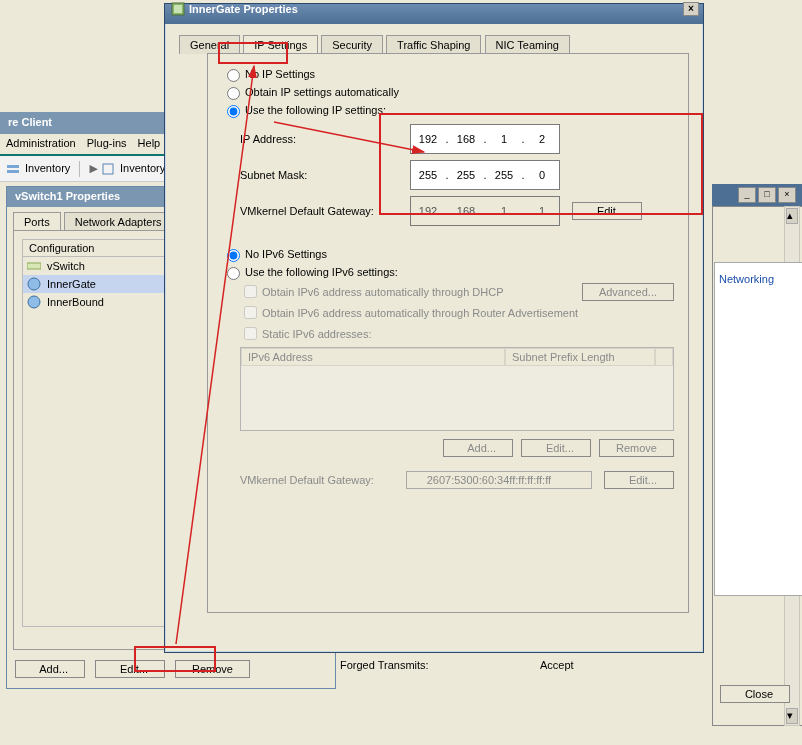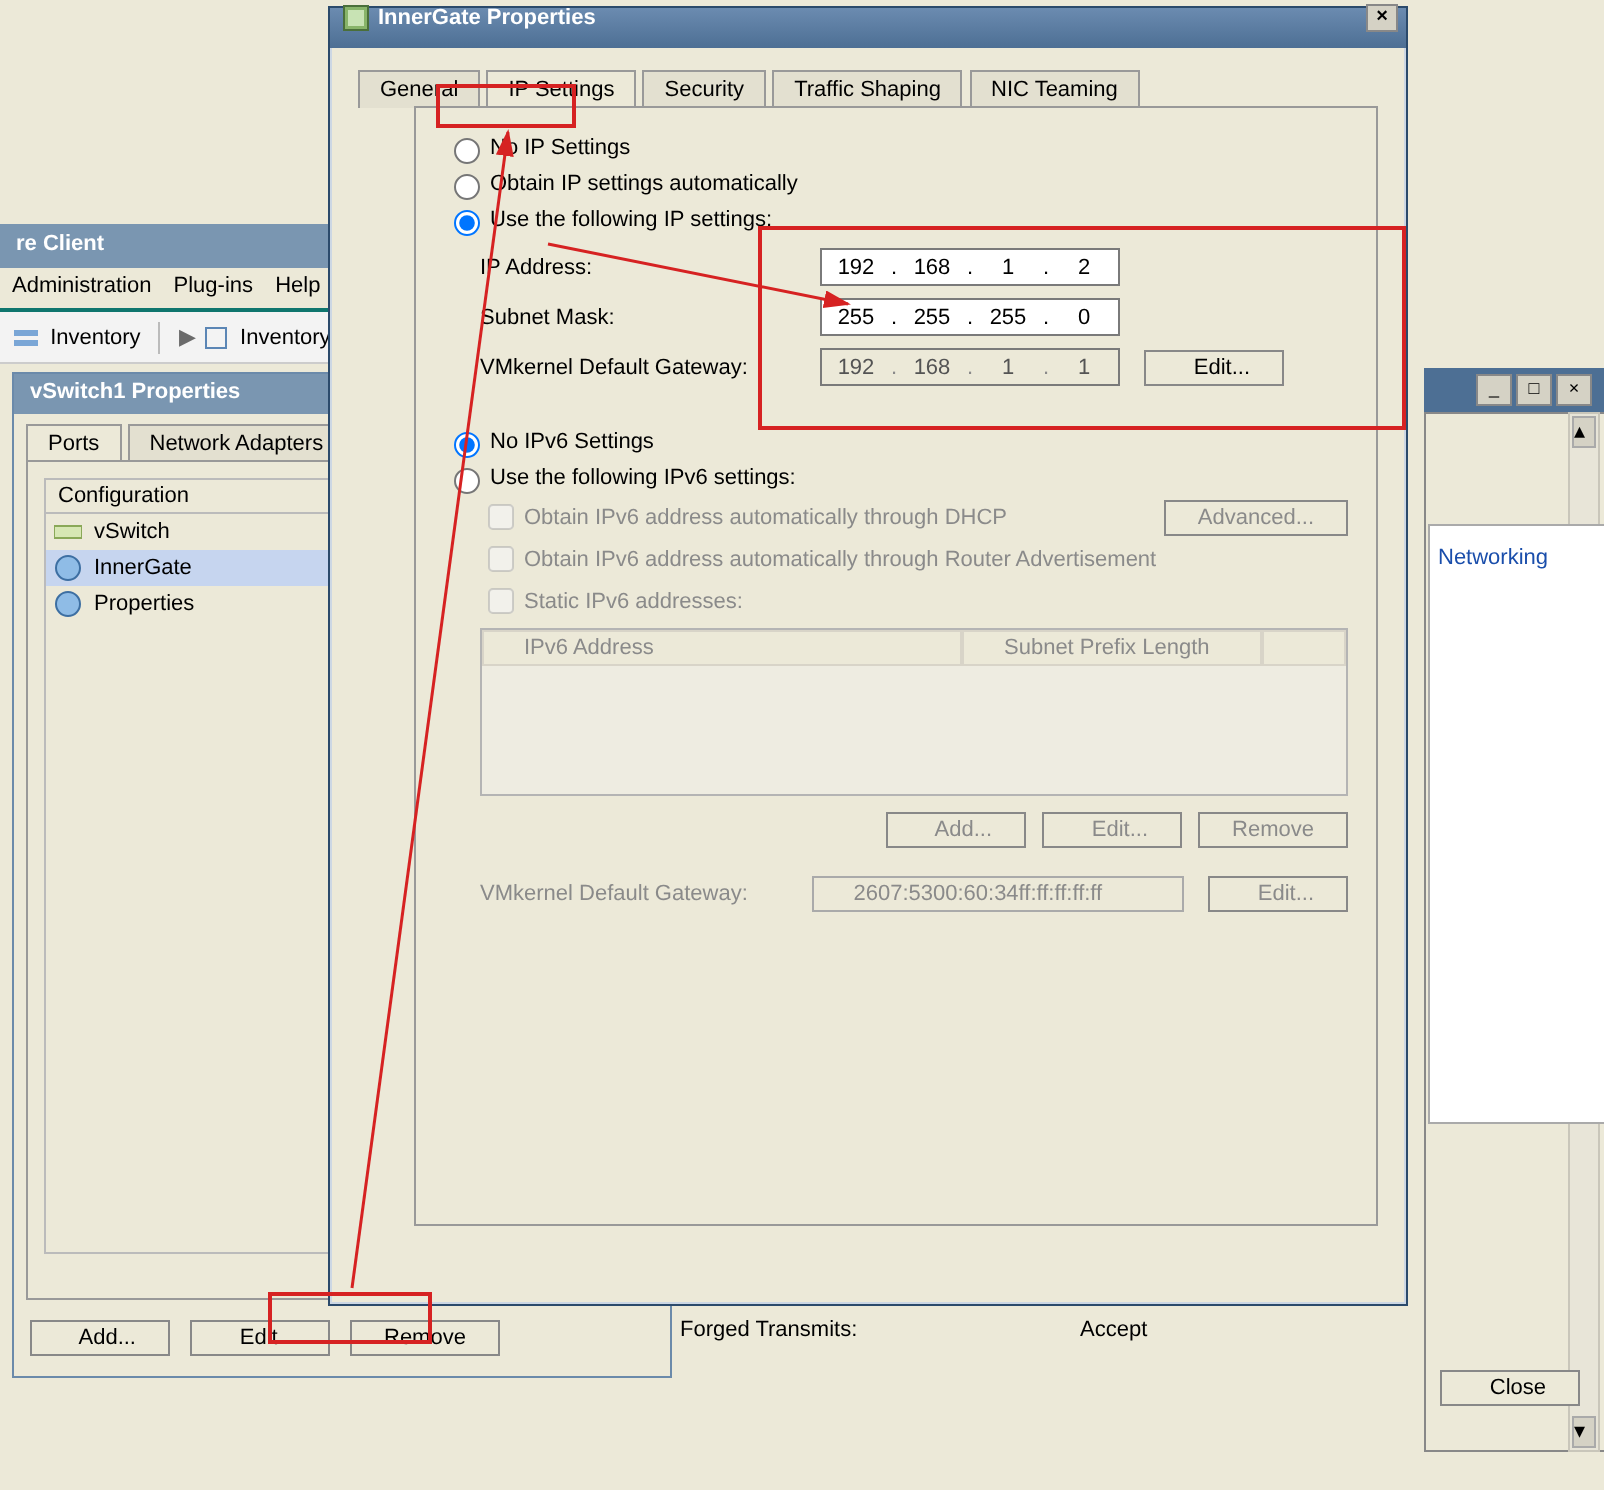--- a/index.html
+++ b/index.html
@@ -151,21 +151,21 @@
   .indent { margin-left:18px; }
   .field-row {
     display:flex; align-items:center;
     margin:6px 0;
   }
   .field-label { width:170px; }
   .ip-field {
     display:inline-flex;
     border:1px solid #7a7a7a;
     background:#fff;
-    width:150px; height:19px;
+    width:150px; height:30px;
     align-items:center;
     font-family:inherit;
   }
   .ip-field.disabled { color:#8a8a8a; background:#ece9d8; }
   .ip-oct {
     width:34px; border:none; text-align:center;
     font-size:11px; background:transparent;
   }
   .ip-dot { width:4px; text-align:center; }
 
@@ -176,21 +176,21 @@
     border:1px solid #b4b4b4;
     background:#ece9d8;
     margin-top:4px;
   }
   .tbl-head {
     display:flex;
     background:#ece9d8;
   }
   .tbl-head > div {
     border:1px solid #d8d4c8;
-    padding:2px 20px;
+    padding:2px 6px;
     color:#8a8a8a;
   }
   .tbl-body { height:64px; background:#eeece1; }
 
   .btn-row { display:flex; gap:8px; justify-content:flex-end; margin-top:8px; }
   .btn.disabled, .disabled { color:#8a8a8a; }
 
   .dlg-footer {
     position:absolute; right:20px; bottom:12px;
     display:flex; gap:10px;
@@ -214,21 +214,21 @@
     display:flex; gap:2px;
   }
   .winbtn {
     width:18px; height:16px;
     border:1px solid #888; background:#d5d2c5;
     font-size:9px; text-align:center; line-height:13px;
     cursor:pointer;
   }
   .right-white {
     position:absolute; right:0; top:262px;
-    width:88px; height:300px;
+    width:88px; height:334px;
     background:#fff;
     border:1px solid #aaa;
     border-right:none;
   }
   .right-link {
     color:#1a4eab;
     padding:10px 4px;
     font-size:11px;
   }
   .right-close {
@@ -325,21 +325,21 @@
         </span>
         <span style="flex:1;">InnerGate</span>
         <span>v</span>
       </div>
       <div class="cfg-row">
         <span class="cfg-icon">
           <svg viewBox="0 0 14 14">
               <circle cx="7" cy="7" r="6" fill="#8fbce6" stroke="#3d6fa2"></circle>
             </svg>
         </span>
-        <span>Properties</span>
+        <span>InnerBound</span>
       </div>
     </div>
   </div>
   <div class="vsw-buttons">
     <button class="btn">Add...</button>
     <button class="btn">Edit...</button>
     <button class="btn">Remove</button>
   </div>
 </div>
 

